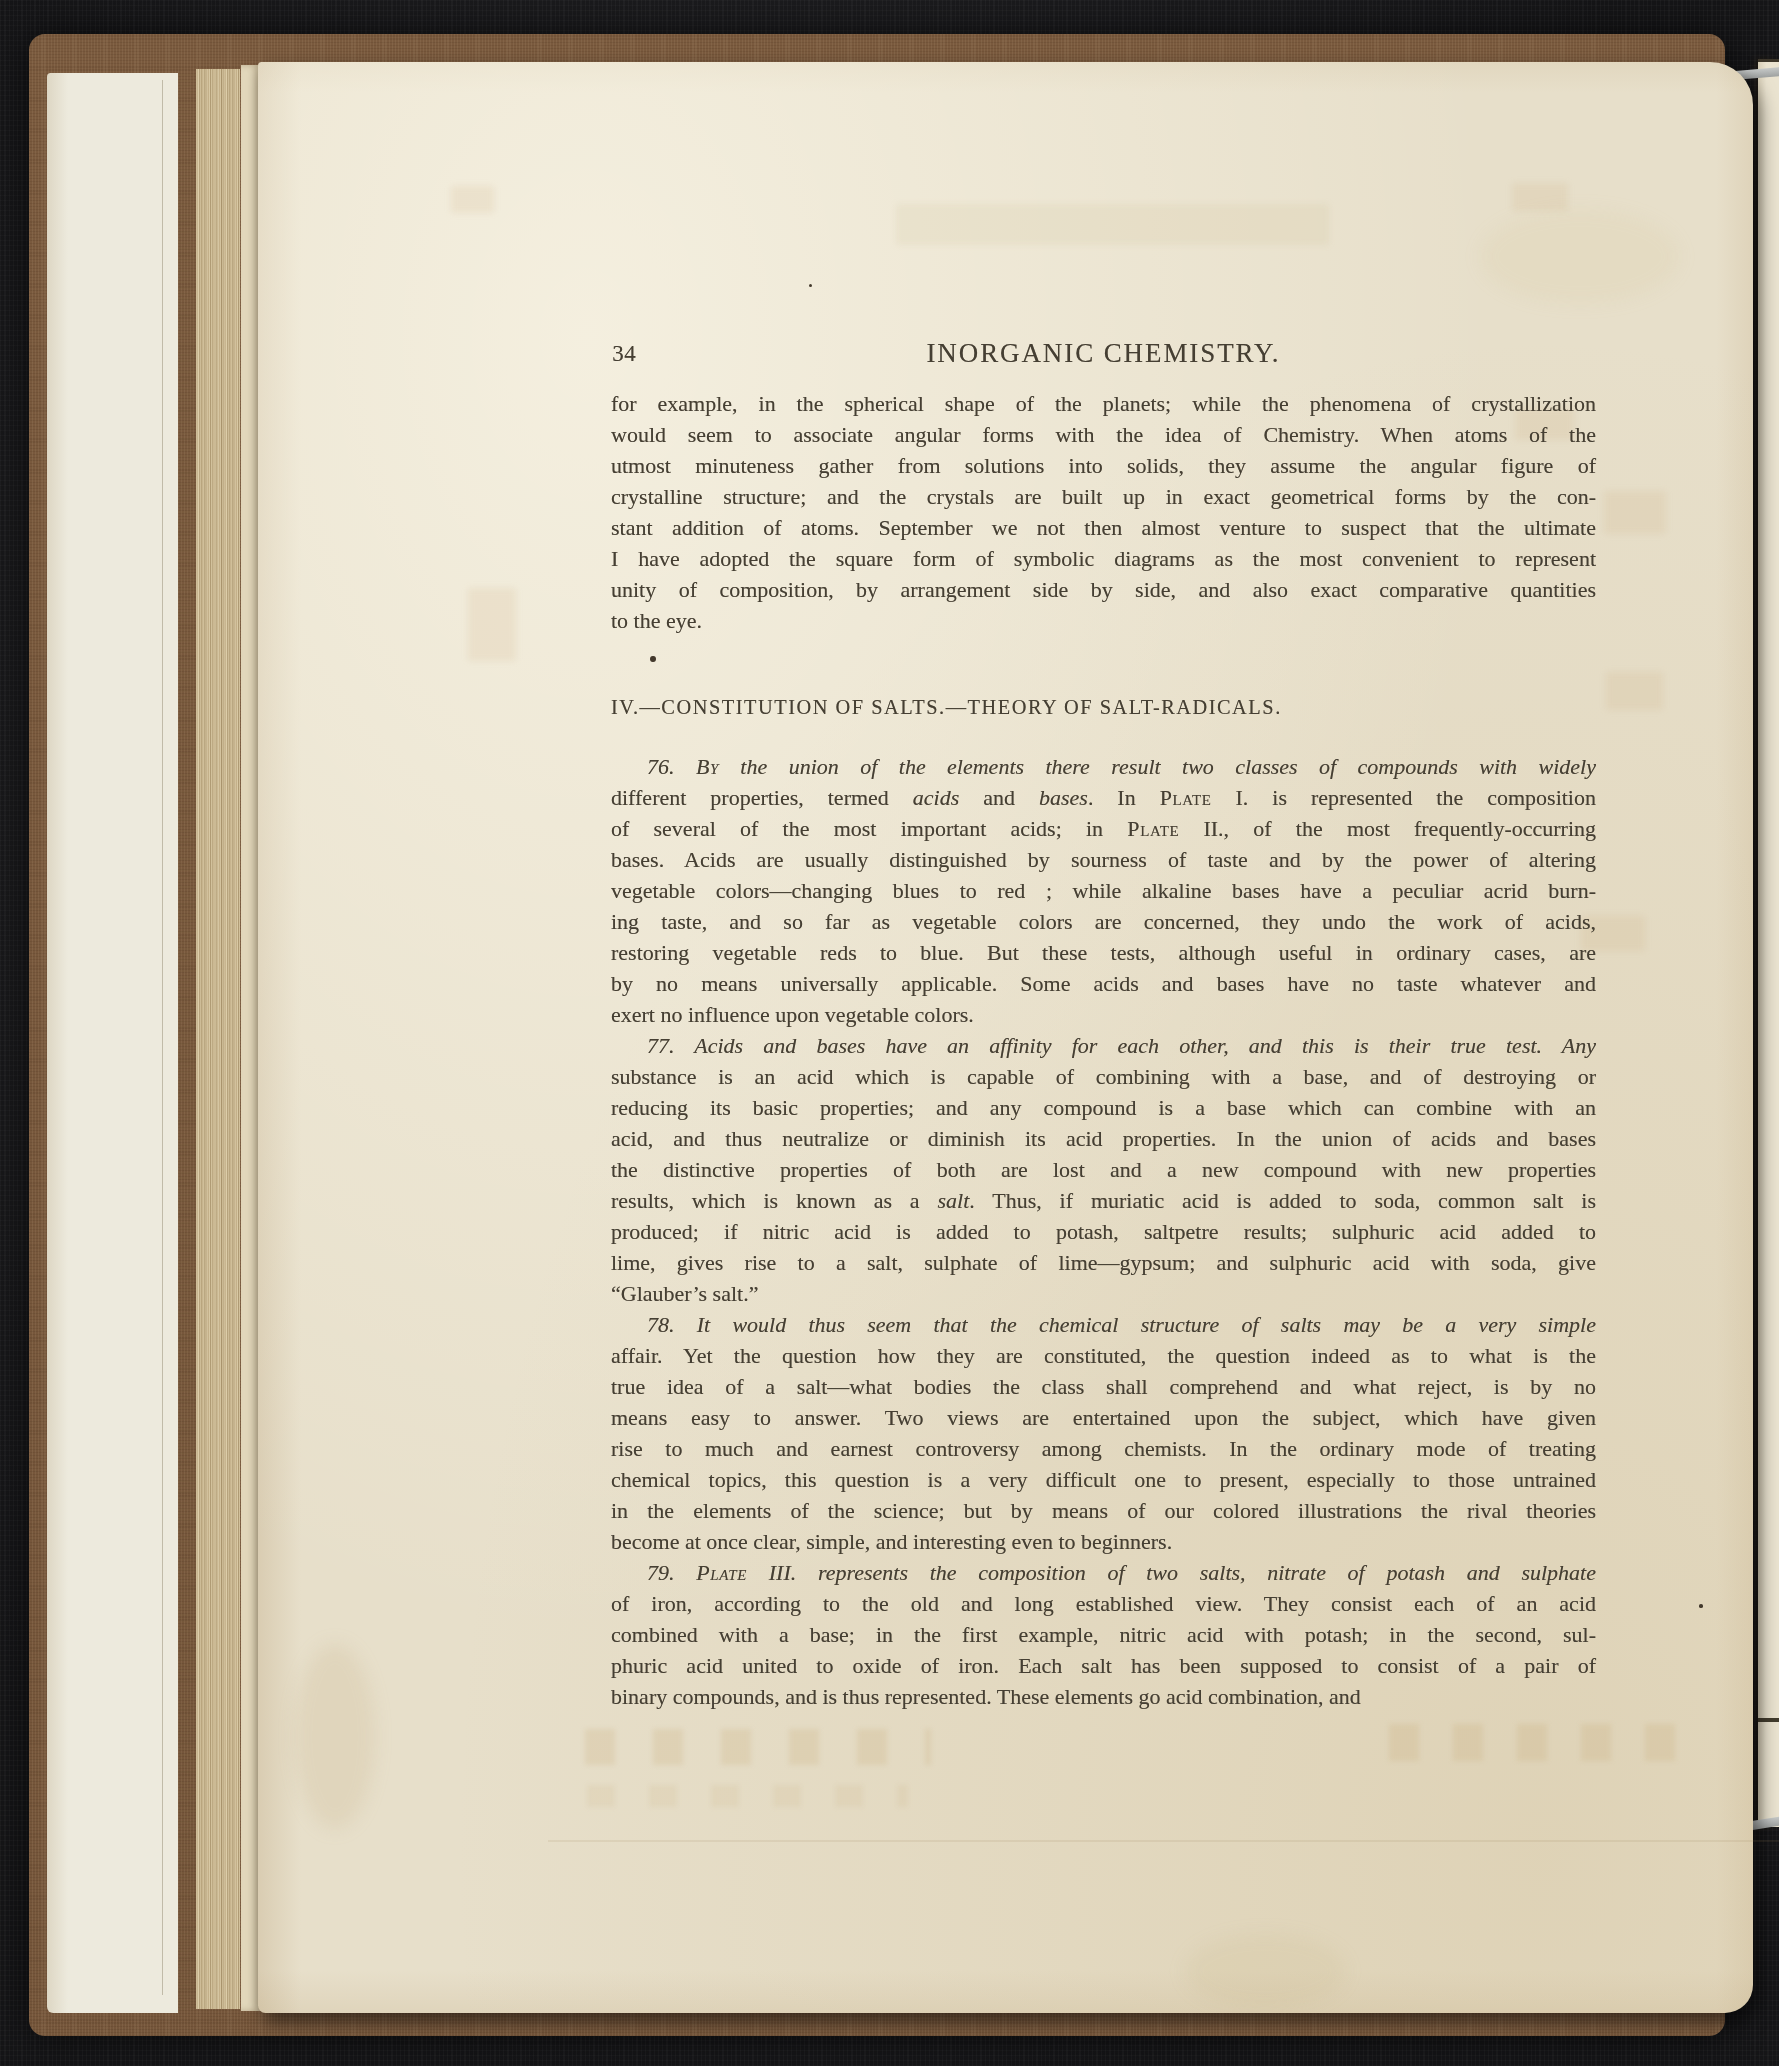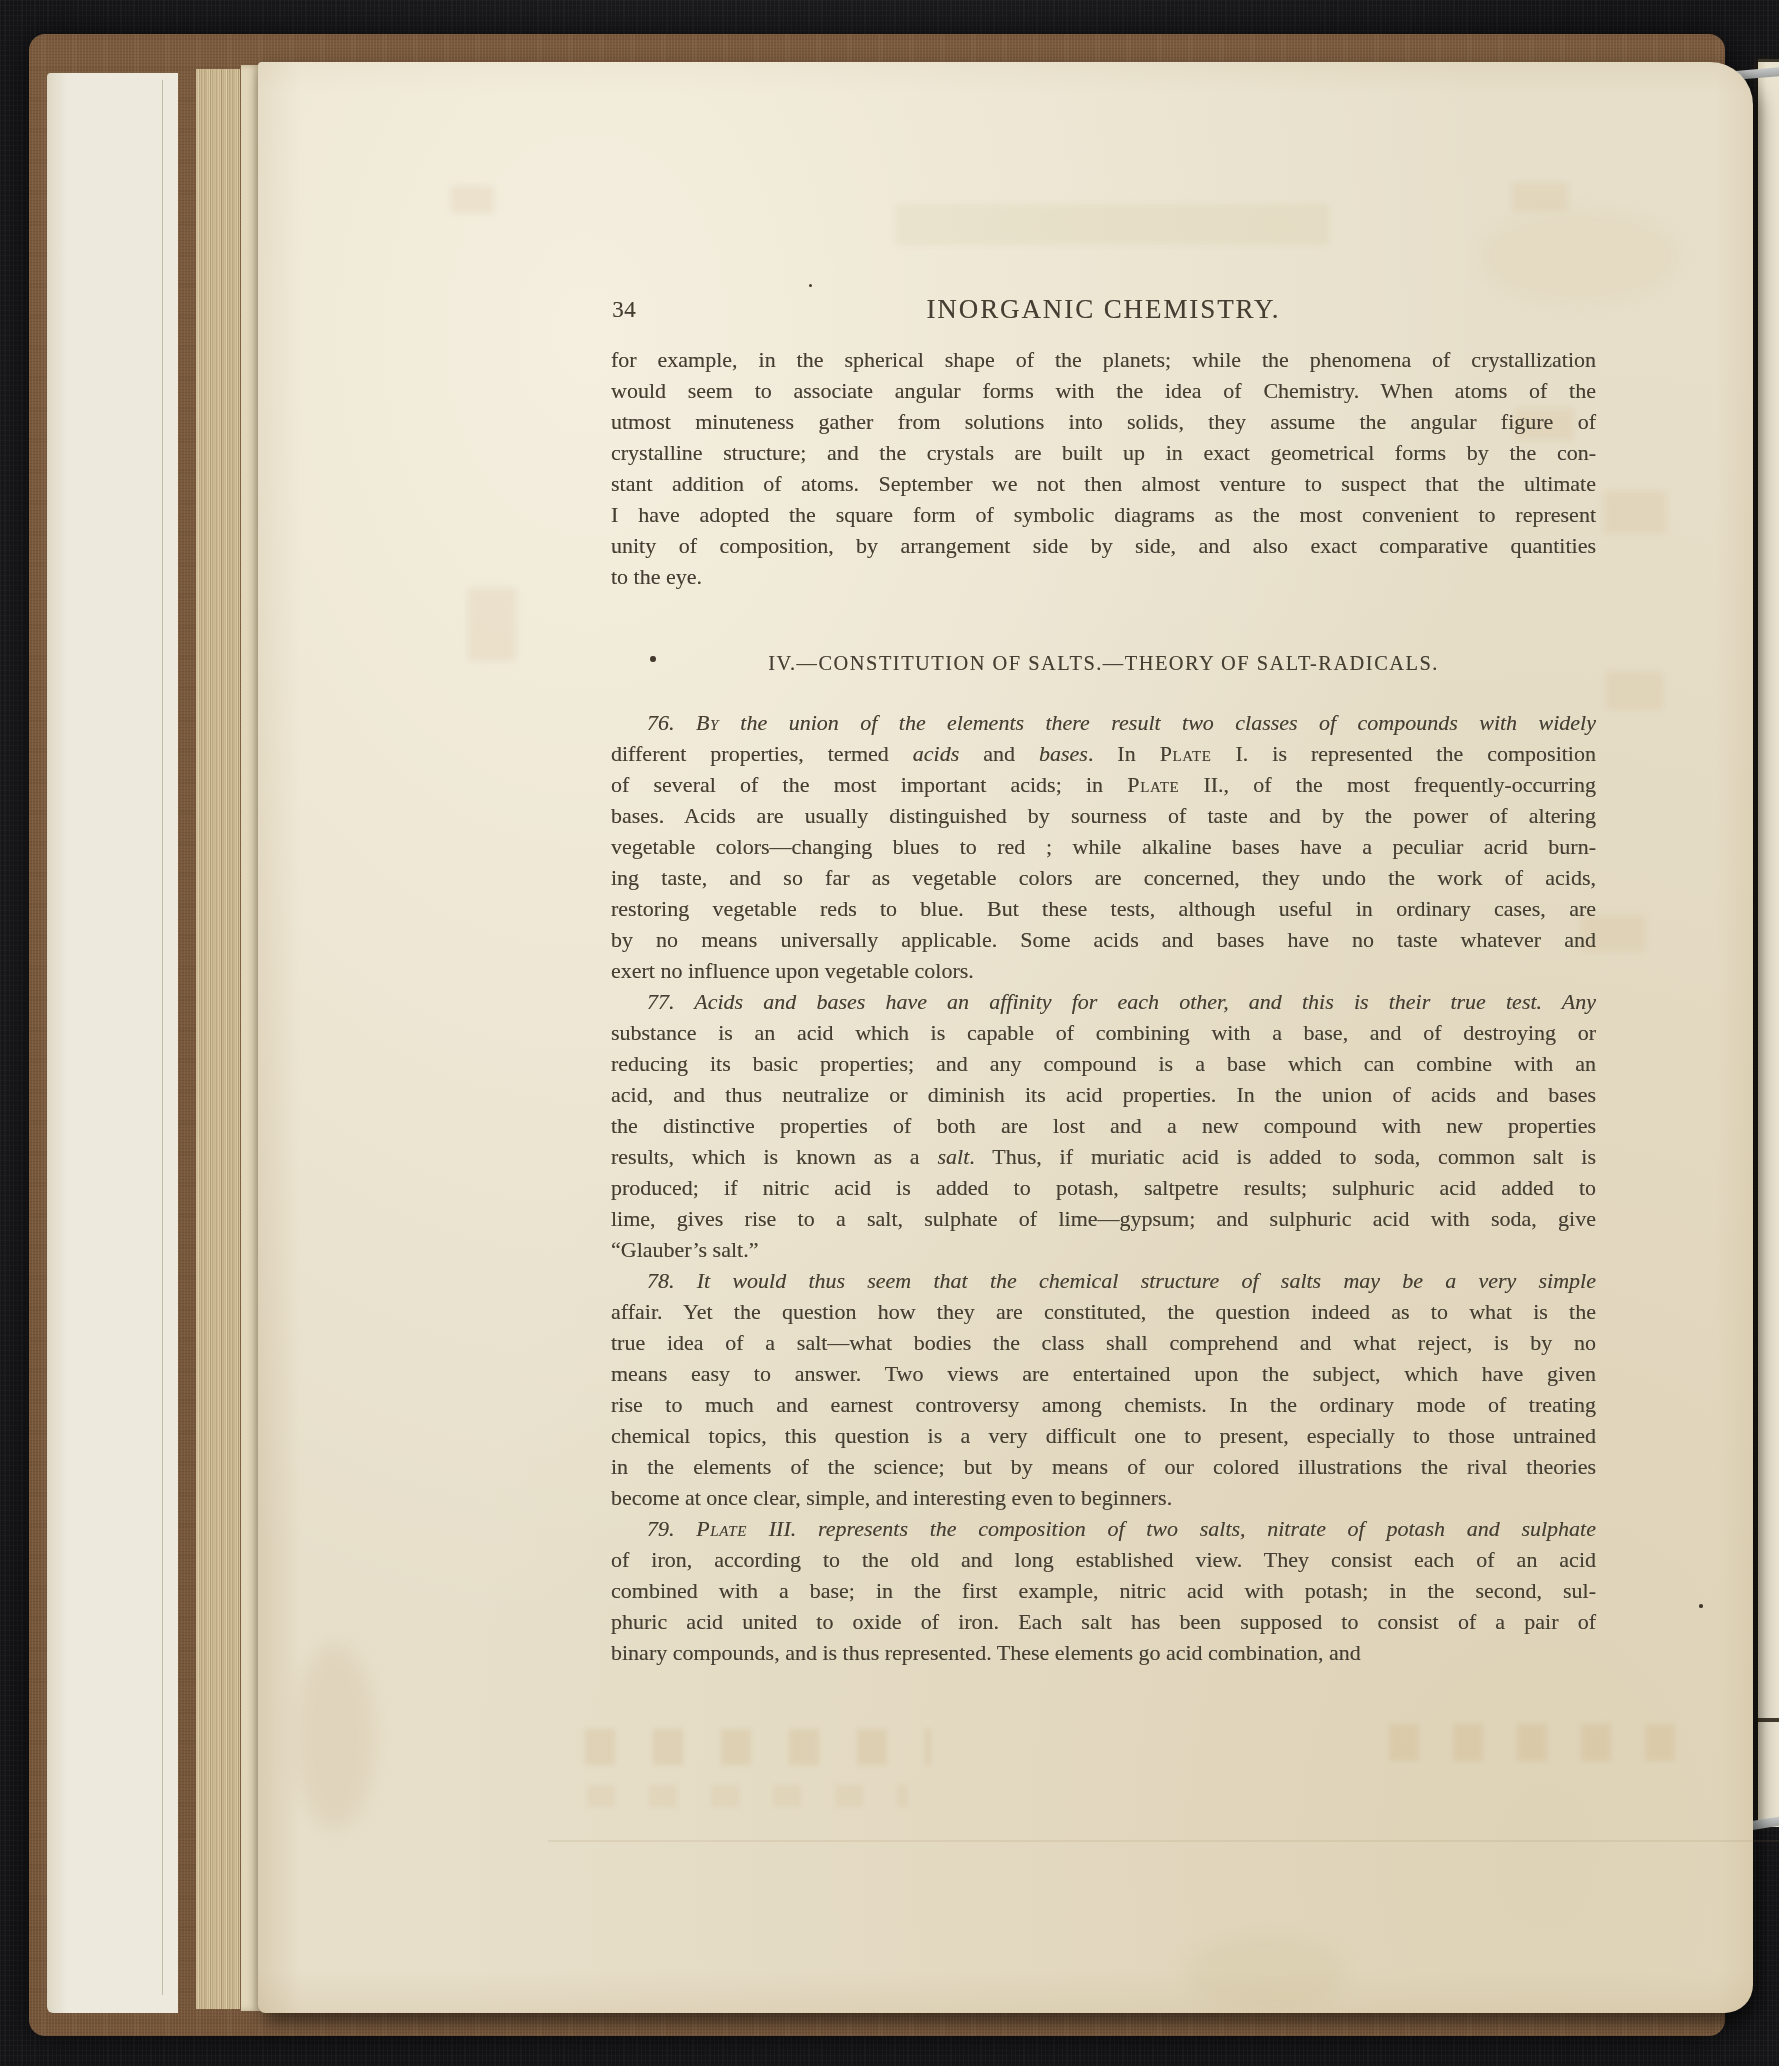--- a/index.html
+++ b/index.html
@@ -68,25 +68,25 @@
   .sliver-line-bottom{left:1758px;top:1718px;width:21px;height:3.7px;background:#423c2e;}
   .cradle{background:linear-gradient(180deg,#c6c9c8,#9fa2a1);border-radius:1.9px;}
   .cradle.top{left:1734px;top:69px;width:47px;height:8.7px;transform:rotate(-5deg);}
   .cradle.bottom{left:1747px;top:1819px;width:36px;height:8.7px;transform:rotate(-9deg);}
   
   .text-block{
     left:353px;top:229px;width:985px;color:#453f33;
     font-size:22px;line-height:31px;
     text-shadow:0 0 0.6px rgba(70,58,45,0.45);
   }
-  .header-row{position:relative;height:31px;margin-bottom:22px;}
+  .header-row{position:relative;height:31px;margin-bottom:22px;margin-top:44px;}
   .page-number{position:absolute;left:1.2px;top:2.5px;font-size:23px;letter-spacing:0.6px;}
   .running-head{text-align:center;font-size:27px;letter-spacing:1.9px;padding-top:2.5px;}
   .section-heading{
-    text-align:center;font-size:20.4px;letter-spacing:1.5px;
+    font-size:20.4px;letter-spacing:1.5px;
     margin:56px 0 28px 0;white-space:nowrap;
   }
   .para{margin:0;}
   .line{text-align:justify;text-align-last:justify;}
   .line.last{text-align-last:left;}
   .line.first{text-indent:36px;font-style:italic;}
   .it{font-style:italic;}
   .sc{font-variant:small-caps;letter-spacing:0.6px;}
   
   .ghost{background:rgba(196,166,112,0.14);filter:blur(3.1px);border-radius:2.5px;}

